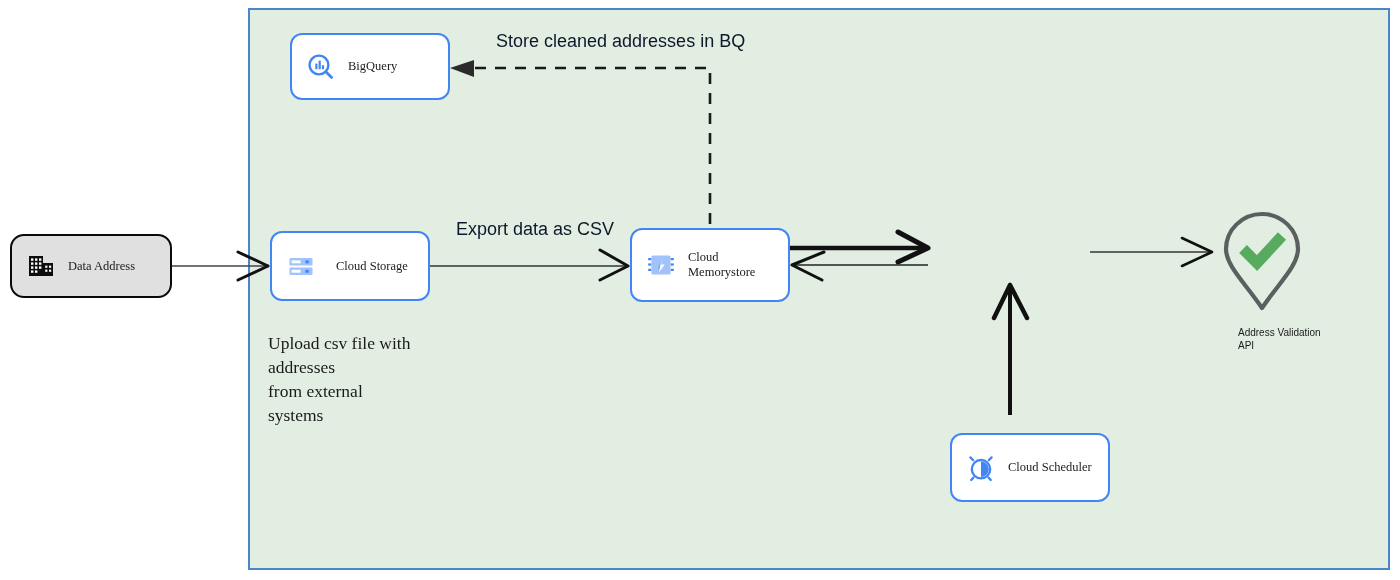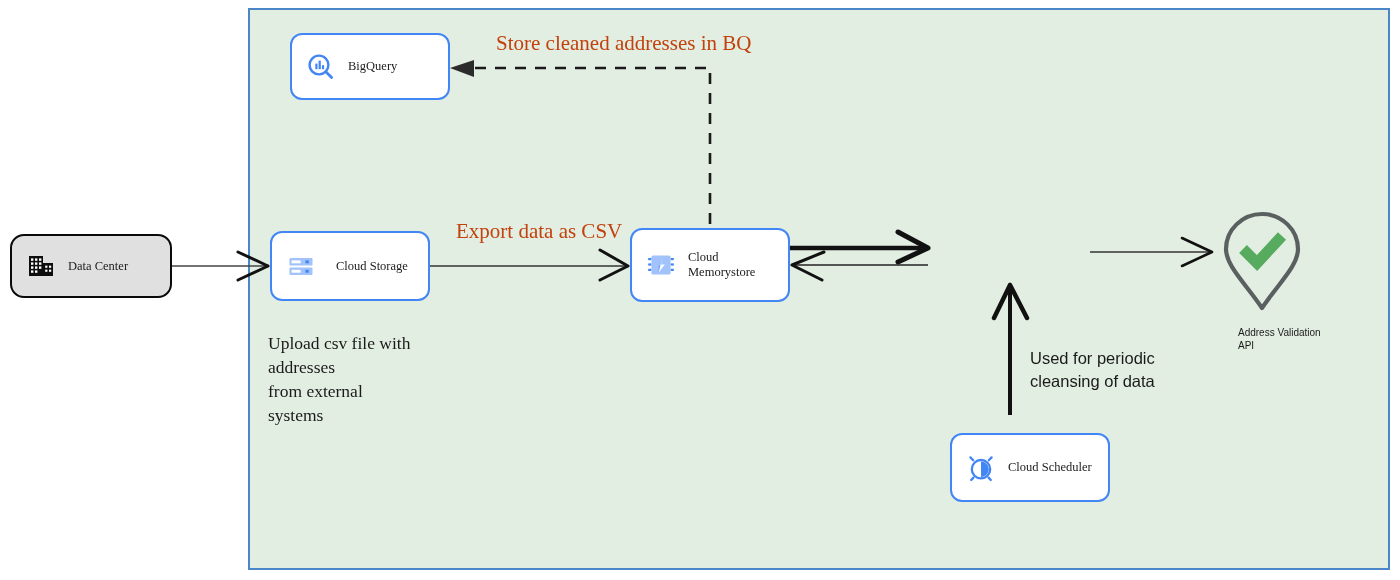--- a/index.html
+++ b/index.html
@@ -67,24 +67,24 @@
 
   
   .note {
     font-size: 17.5px;
     color: #1a1a1a;
     line-height: 1.37;
     white-space: pre-line;
     font-family: "Liberation Sans", sans-serif;
   }
   .edge-label {
-    font-size: 21px;
-    color: #c2410c;
+    font-size: 18px;
+    color: #0f172a;
     white-space: nowrap;
-    font-family: Liberation Serif, serif;
+    font-family: Liberation Sans, sans-serif;
   }
   .api-caption {
     font-size: 10px;
     color: #1a1a1a;
     line-height: 1.32;
     white-space: pre-line;
     font-family: "Liberation Sans", sans-serif;
   }
 
   svg.overlay {
@@ -171,21 +171,21 @@
           <rect x="13" y="15.4" width="2.4" height="2.4"></rect>
           <rect x="5" y="19.4" width="2.4" height="2.4"></rect>
           <rect x="9" y="19.4" width="2.4" height="2.4"></rect>
           <rect x="19.2" y="14.6" width="2.2" height="2.2"></rect>
           <rect x="23" y="14.6" width="2.2" height="2.2"></rect>
           <rect x="19.2" y="18.6" width="2.2" height="2.2"></rect>
           <rect x="23" y="18.6" width="2.2" height="2.2"></rect>
         </g>
       </svg>
     </span>
-    <span class="label">Data Center</span>
+    <span class="label">Data Address</span>
   </div>
 
   <div class="abs node" style="left:270px; top:231px; width:160px; height:70px;gap:20px;">
     <span class="icon">
       <svg viewBox="0 0 30 30" width="30" height="30">
         <rect x="3.5" y="7" width="23" height="7.6" rx="1.2" fill="#a1c2fa"></rect>
         <rect x="3.5" y="16.4" width="23" height="7.6" rx="1.2" fill="#a1c2fa"></rect>
         <rect x="5.6" y="9.4" width="9" height="2.9" fill="#ffffff"></rect>
         <rect x="5.6" y="18.8" width="9" height="2.9" fill="#ffffff"></rect>
         <rect x="19.4" y="9.4" width="3.4" height="2.9" fill="#4285f4"></rect>
@@ -240,16 +240,14 @@
   <div class="abs edge-label" style="left:496px; top:31px;">Store cleaned addresses in BQ</div>
 
   <div class="abs edge-label" style="left:456px; top:219px;">Export data as CSV</div>
 
   <div class="abs note" style="left:268px; top:332px; width:330px;font-family:Liberation Serif, serif;">Upload csv file with
 addresses
 from external
 systems</div>
 
 
-  <div class="abs note" style="left:1030px; top:347px; width:230px; font-size:16.5px;">Used for periodic
-cleansing of data</div>
 
 </div>
 
 </body></html>

